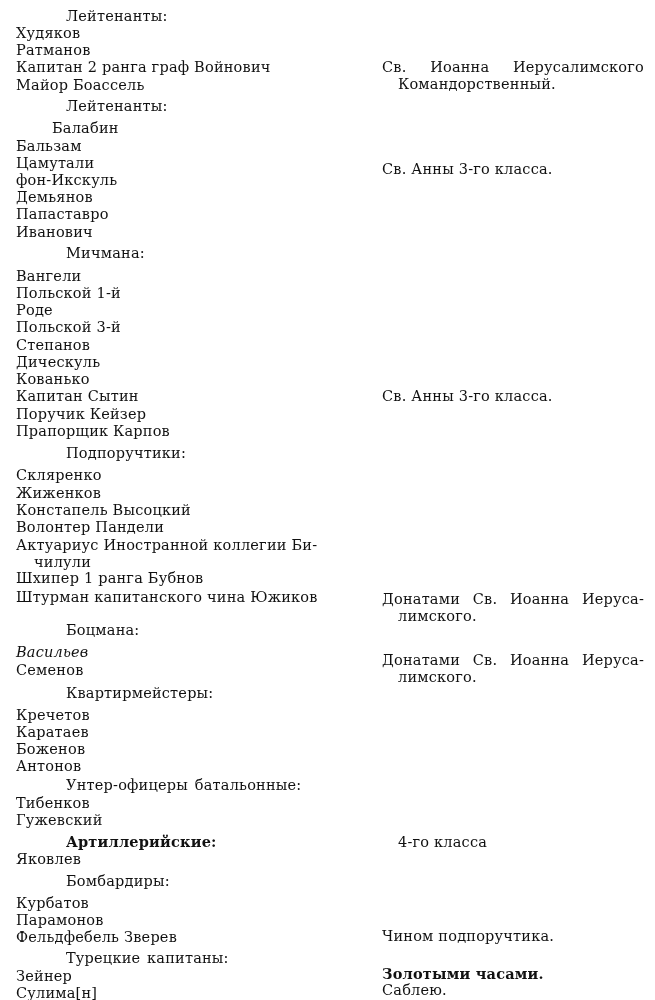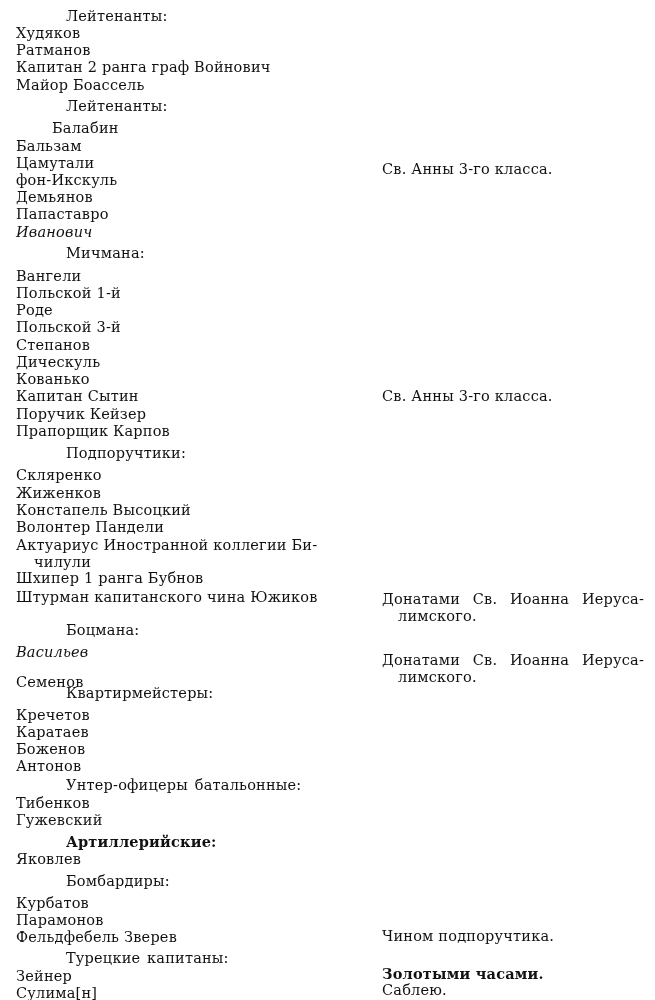--- a/index.html
+++ b/index.html
@@ -29,21 +29,21 @@
       <div class="line left" style="top: 42px;">Ратманов</div>
       <div class="line left" style="top: 59px;">Капитан 2 ранга граф Войнович</div>
       <div class="line left" style="top: 77px;">Майор Боассель</div>
       <div class="line hd heading" style="top: 98px;">Лейтенанты:</div>
       <div class="line left" style="top: 120px; margin-left: 36px;">Балабин</div>
       <div class="line left" style="top: 138px;">Бальзам</div>
       <div class="line left" style="top: 155px;">Цамутали</div>
       <div class="line left" style="top: 172px;">фон-Икскуль</div>
       <div class="line left" style="top: 189px;">Демьянов</div>
       <div class="line left" style="top: 206px;">Папаставро</div>
-      <div class="line left" style="top: 224px; font-style: italic;">Иванович</div>
+      <div class="line left" style="top: 224px;">Иванович</div>
       <div class="line hd heading" style="top: 245px;">Мичмана:</div>
       <div class="line left" style="top: 268px;">Вангели</div>
       <div class="line left" style="top: 285px;">Польской 1-й</div>
       <div class="line left" style="top: 302px;">Роде</div>
       <div class="line left" style="top: 319px;">Польской 3-й</div>
       <div class="line left" style="top: 337px;">Степанов</div>
       <div class="line left" style="top: 354px;">Дическуль</div>
       <div class="line left" style="top: 371px;">Кованько</div>
       <div class="line left" style="top: 388px;">Капитан Сытин</div>
       <div class="line left" style="top: 406px;">Поручик Кейзер</div>
@@ -52,59 +52,62 @@
       <div class="line left" style="top: 467px;">Скляренко</div>
       <div class="line left" style="top: 485px;">Жиженков</div>
       <div class="line left" style="top: 502px;">Констапель Высоцкий</div>
       <div class="line left" style="top: 519px;">Волонтер Пандели</div>
       <div class="line left" style="top: 537px;">Актуариус Иностранной коллегии Би-</div>
       <div class="line left" style="left: 34px; top: 554px;">чилули</div>
       <div class="line left" style="top: 570px;">Шхипер 1 ранга Бубнов</div>
       <div class="line left" style="top: 589px;">Штурман капитанского чина Южиков</div>
       <div class="line hd heading" style="top: 622px;">Боцмана:</div>
       <div class="line left" style="top: 644px; font-style: italic;">Васильев</div>
-      <div class="line left" style="top: 662px; margin-top: 12px;">Семенов</div>
+      <div class="line left" style="top: 662px;">Семенов</div>
       <div class="line hd heading" style="top: 685px;">Квартирмейстеры:</div>
       <div class="line left" style="top: 707px;">Кречетов</div>
       <div class="line left" style="top: 724px;">Каратаев</div>
       <div class="line left" style="top: 741px;">Боженов</div>
       <div class="line left" style="top: 758px;">Антонов</div>
       <div class="line hd heading" style="top: 777px;">Унтер-офицеры батальонные:</div>
       <div class="line left" style="top: 795px;">Тибенков</div>
       <div class="line left" style="top: 812px;">Гужевский</div>
       <div class="line hd heading" style="top: 833px; font-weight: bold;">Артиллерийские:</div>
       <div class="line left" style="top: 851px;">Яковлев</div>
       <div class="line hd heading" style="top: 873px;">Бомбардиры:</div>
       <div class="line left" style="top: 895px;">Курбатов</div>
       <div class="line left" style="top: 912px;">Парамонов</div>
       <div class="line left" style="top: 929px;">Фельдфебель Зверев</div>
       <div class="line hd heading" style="top: 950px;">Турецкие капитаны:</div>
       <div class="line left" style="top: 968px;">Зейнер</div>
       <div class="line left" style="top: 985px;">Сулима[н]</div>
     </div>
   <div id="right-col">
       <div class="line right" style="top: 59px;">
+        <span style="display: block; text-align-last: justify;">Св. Иоанна Иерусалимского</span>
+        <span class="cont">Командорственный.</span>
       </div>
       <div class="line right" style="top: 161px;">
         <span style="display: block;">Св. Анны 3-го класса.</span>
       </div>
       <div class="line right" style="top: 388px;">
         <span style="display: block;">Св. Анны 3-го класса.</span>
       </div>
       <div class="line right" style="top: 591px;">
         <span style="display: block; text-align-last: justify;">Донатами Св. Иоанна Иеруса-</span>
         <span class="cont">лимского.</span>
       </div>
       <div class="line right" style="top: 652px;">
         <span style="display: block; text-align-last: justify;">Донатами Св. Иоанна Иеруса-</span>
         <span class="cont">лимского.</span>
       </div>
       <div class="line right" style="top: 724px;">
       </div>
       <div class="line right" style="top: 834px;">
+        <span class="cont">4-го класса</span>
       </div>
       <div class="line right" style="top: 928px;">
         <span style="display: block;">Чином подпоручтика.</span>
       </div>
       <div class="line right" style="top: 965px;">
         <span style="display: block; font-weight: bold;">Золотыми часами.</span>
       </div>
       <div class="line right" style="top: 982px;">
         <span style="display: block;">Саблею.</span>
       </div>

